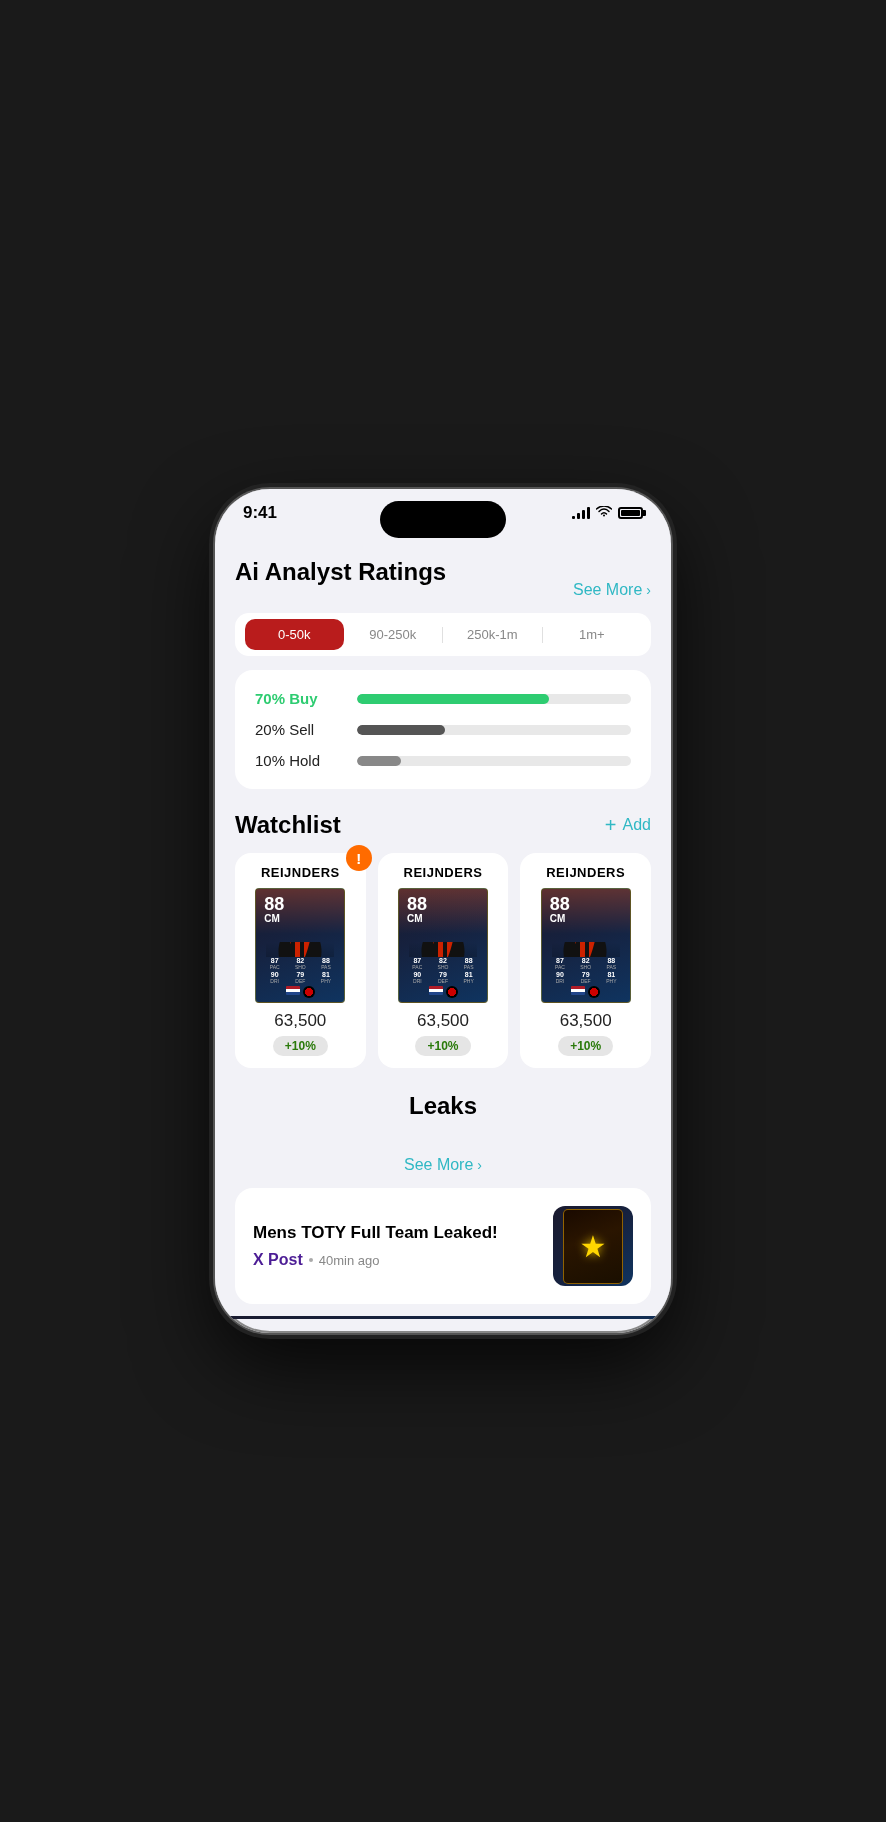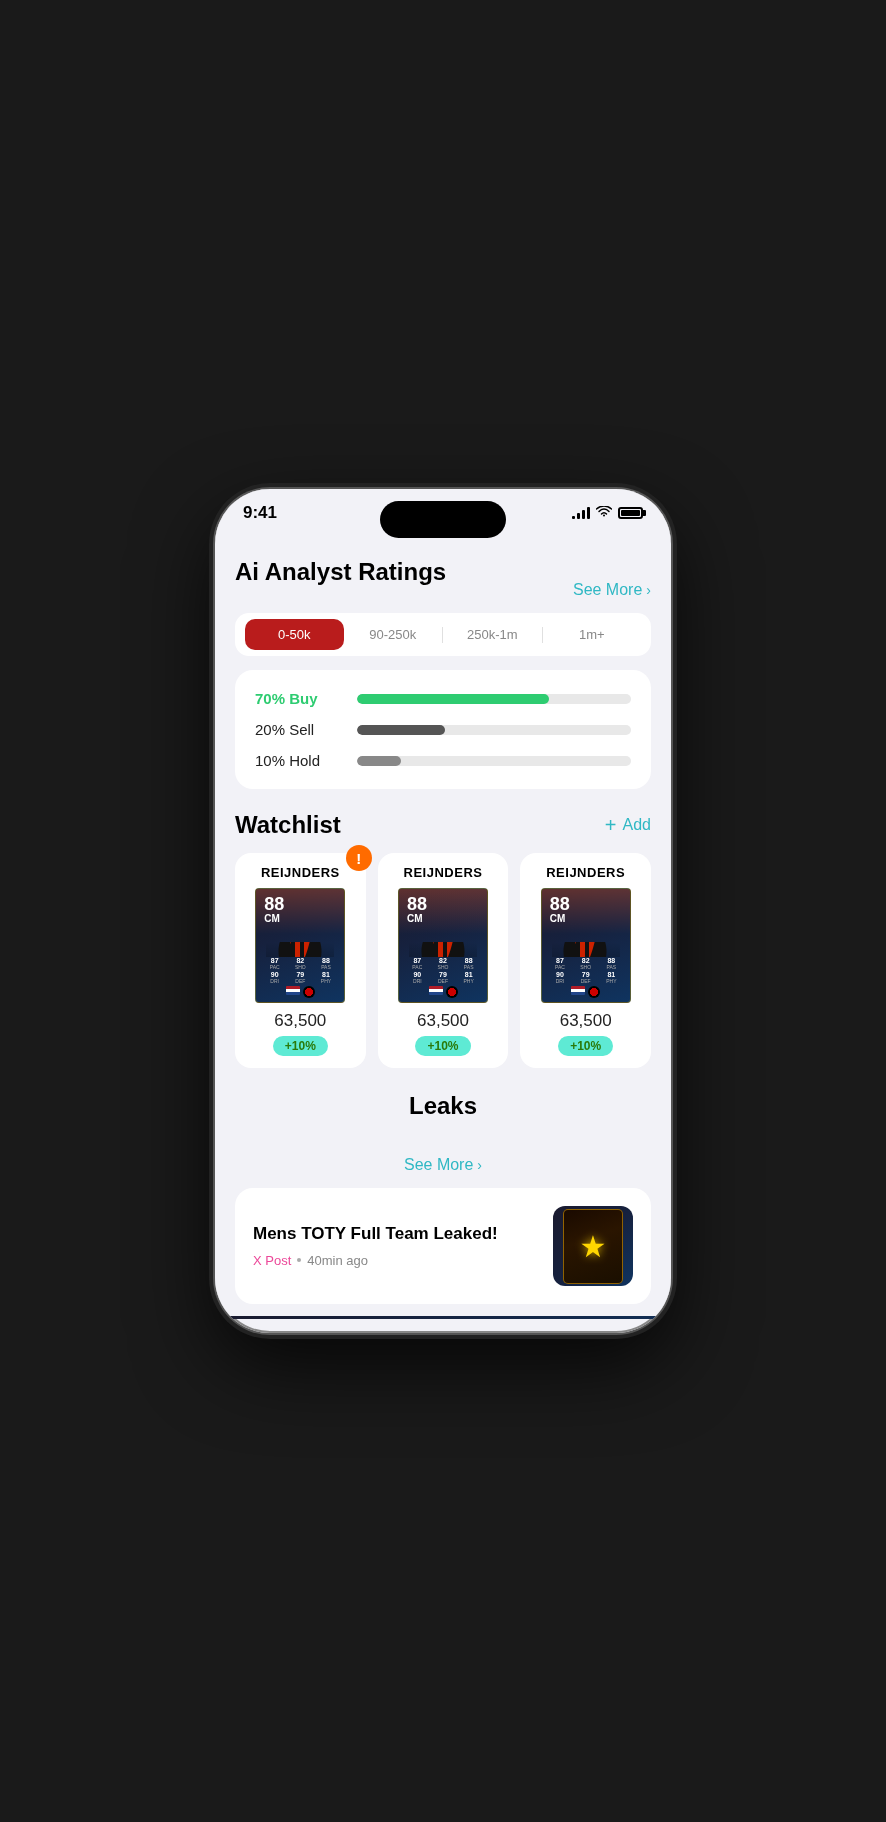--- a/index.html
+++ b/index.html
@@ -385,21 +385,21 @@
     }
 
     .player-price {
       font-size: 17px;
       font-weight: 400;
       color: #222;
       margin-bottom: 5px;
     }
 
     .price-badge {
-      background: #5eead4;
+      background: #e5e5e5;
       color: #2a7a0a;
       font-size: 12px;
       font-weight: 600;
       padding: 3px 12px;
       border-radius: 12px;
     }
 
     
     .alert-badge {
       position: absolute;
@@ -450,23 +450,23 @@
       line-height: 1.2;
     }
 
     .leak-meta {
       display: flex;
       align-items: center;
       gap: 6px;
     }
 
     .leak-source {
-      color: #ec4899;
-      font-size: 13px;
-      font-weight: 400;
+      color: #4c1d95;
+      font-size: 16px;
+      font-weight: 700;
     }
 
     .leak-dot {
       width: 4px;
       height: 4px;
       background: #aaa;
       border-radius: 50%;
     }
 
     .leak-time {

